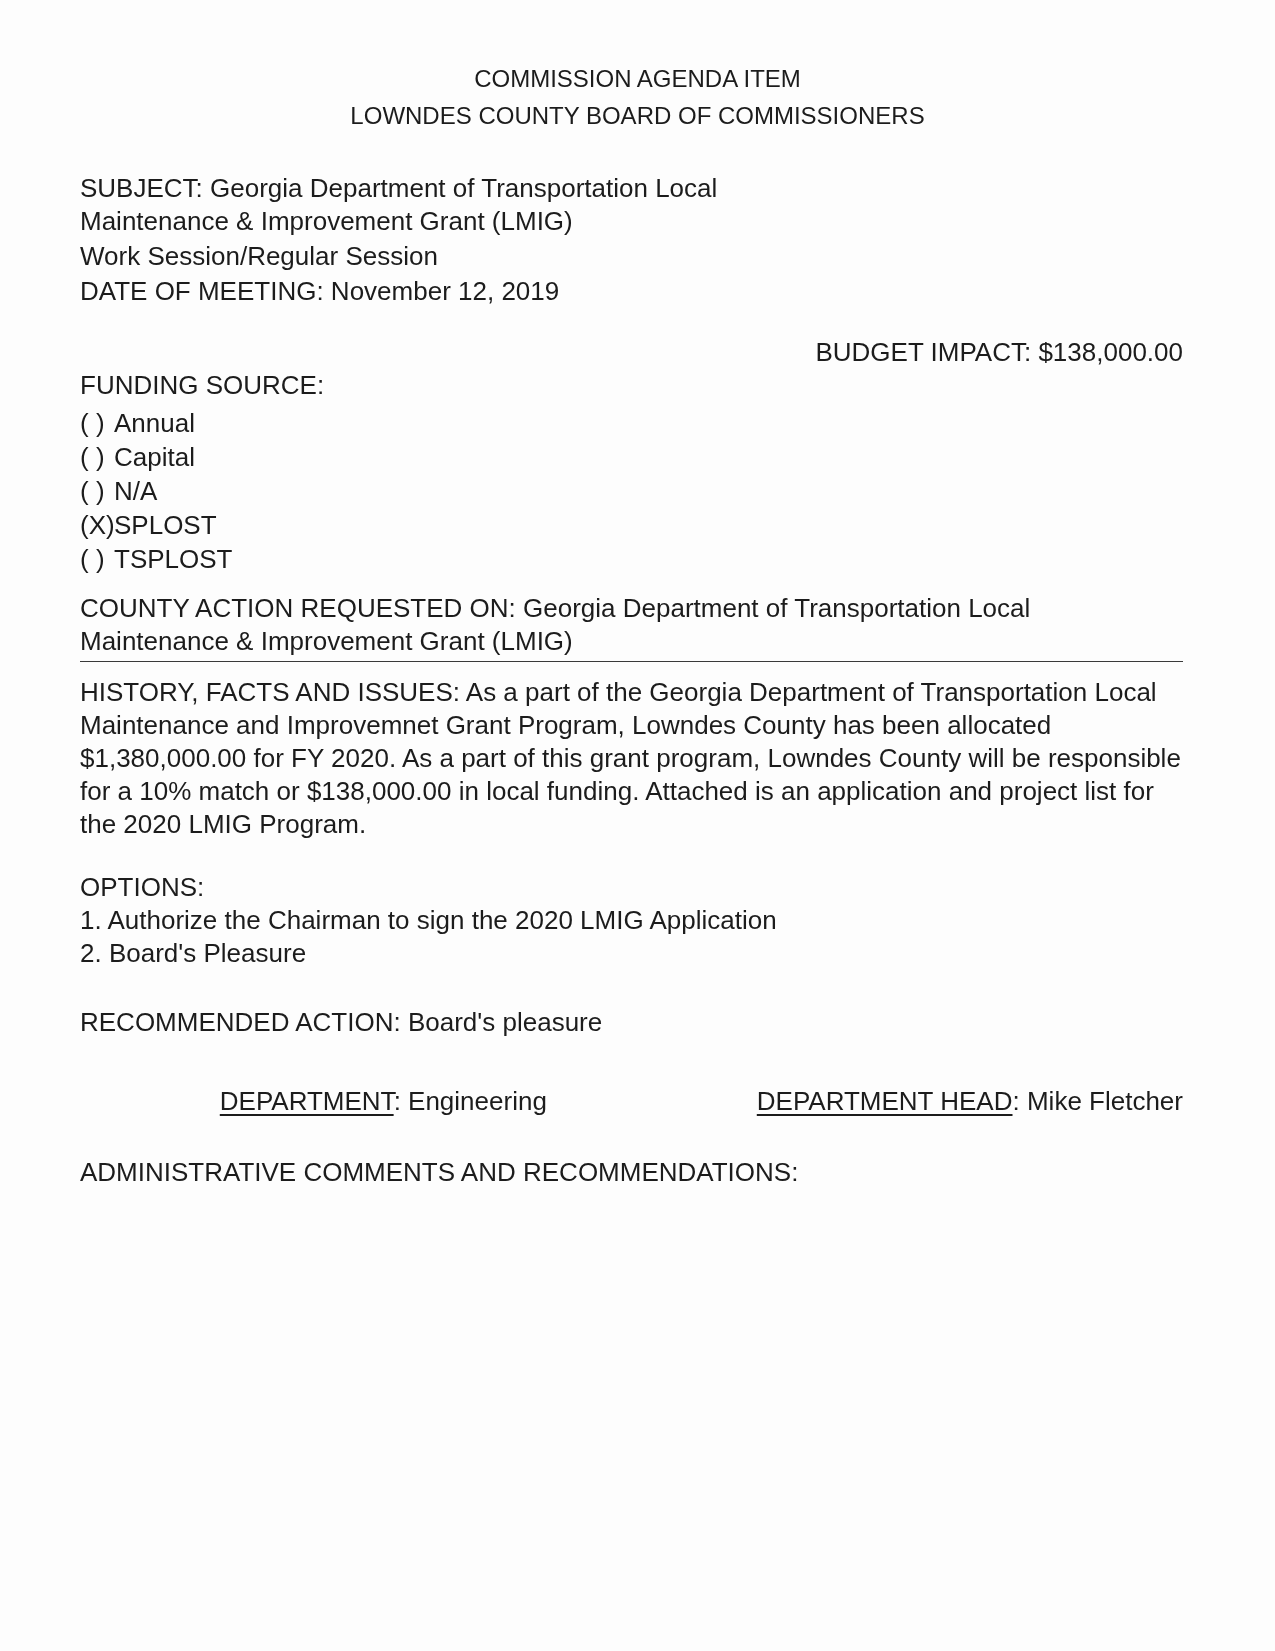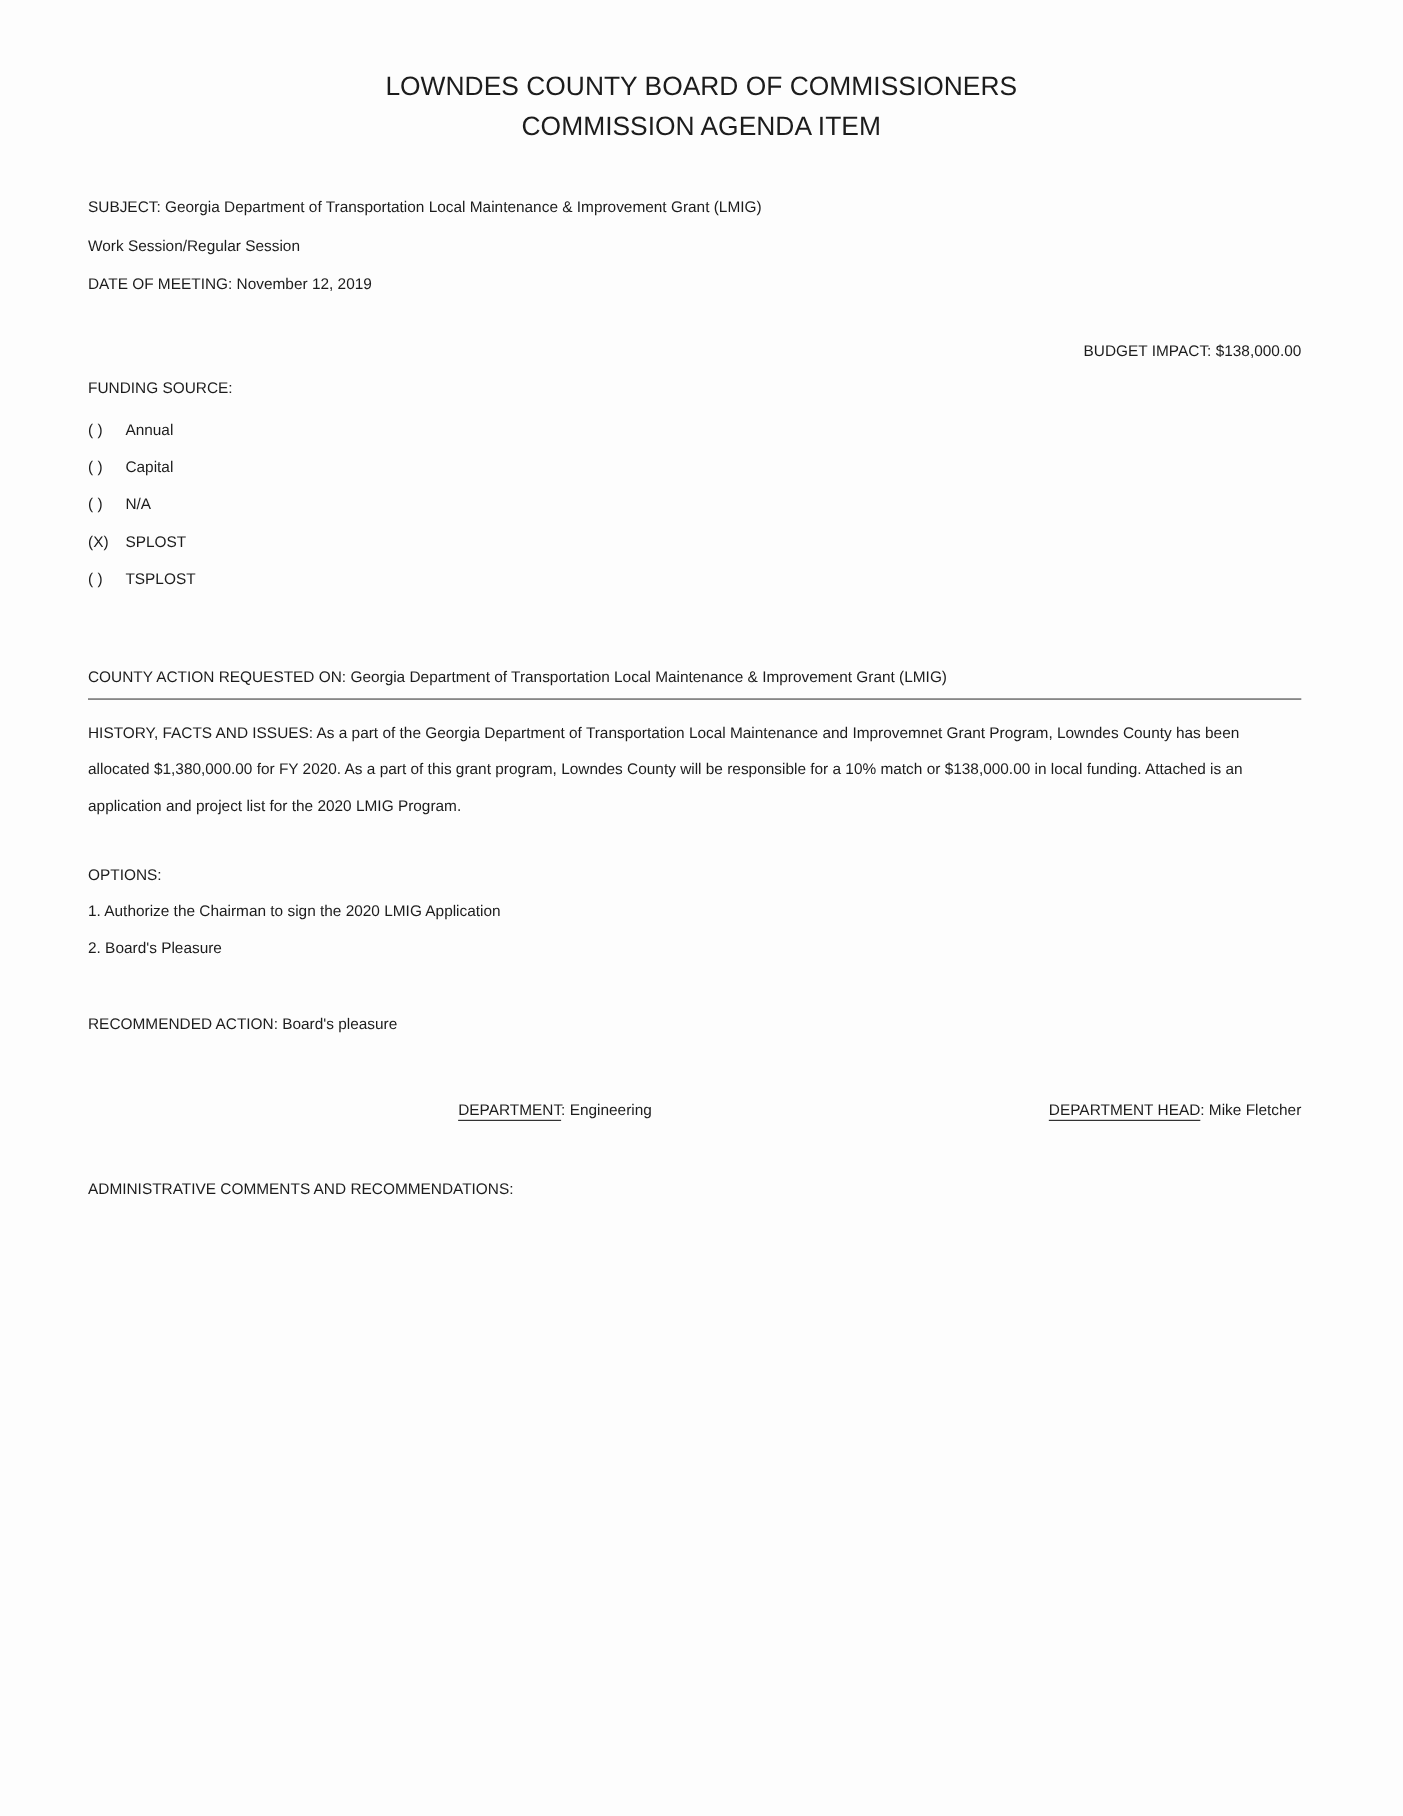--- a/index.html
+++ b/index.html
@@ -18,21 +18,21 @@
     padding-top: 60px;
   }
   .doc-header {
     text-align: center;
     font-size: 24px;
     line-height: 37px;
   }
   .content {
     margin-left: 80px;
     margin-right: 92px;
-    font-size: 14px;
+    font-size: 26px;
     line-height: 33px;
   }
   .subject {
     margin-top: 38px;
     max-width: 700px;
   }
   .session {
     padding-right: 55px;
     margin-top: 2px;
   }
@@ -52,21 +52,21 @@
   }
   .funding-list li {
     line-height: 34px;
     display: flex;
   }
   .funding-list .mark {
     width: 34px;
     flex: 0 0 auto;
   }
   .county-action {
-    margin-top: 56px;
+    margin-top: 16px;
   }
   .rule {
     border: none;
     border-top: 1.5px solid #3a3a3a;
     margin-top: 3px;
   }
   .history {
     margin-top: 14px;
   }
   .options-row {
@@ -96,22 +96,22 @@
   .admin {
     margin-top: 38px;
   }
 </style>
 </head>
 <body>
 
 <div class="page">
 
   <header class="doc-header">
+    <div>COMMISSION AGENDA ITEM</div>
     <div>LOWNDES COUNTY BOARD OF COMMISSIONERS</div>
-    <div>COMMISSION AGENDA ITEM</div>
   </header>
 
   <div class="content">
 
     <p class="subject">SUBJECT: Georgia Department of Transportation Local Maintenance &amp; Improvement Grant (LMIG)</p>
 
     <p class="session">Work Session/Regular Session</p>
 
     <p class="meeting-date">DATE OF MEETING: November 12, 2019</p>
 

